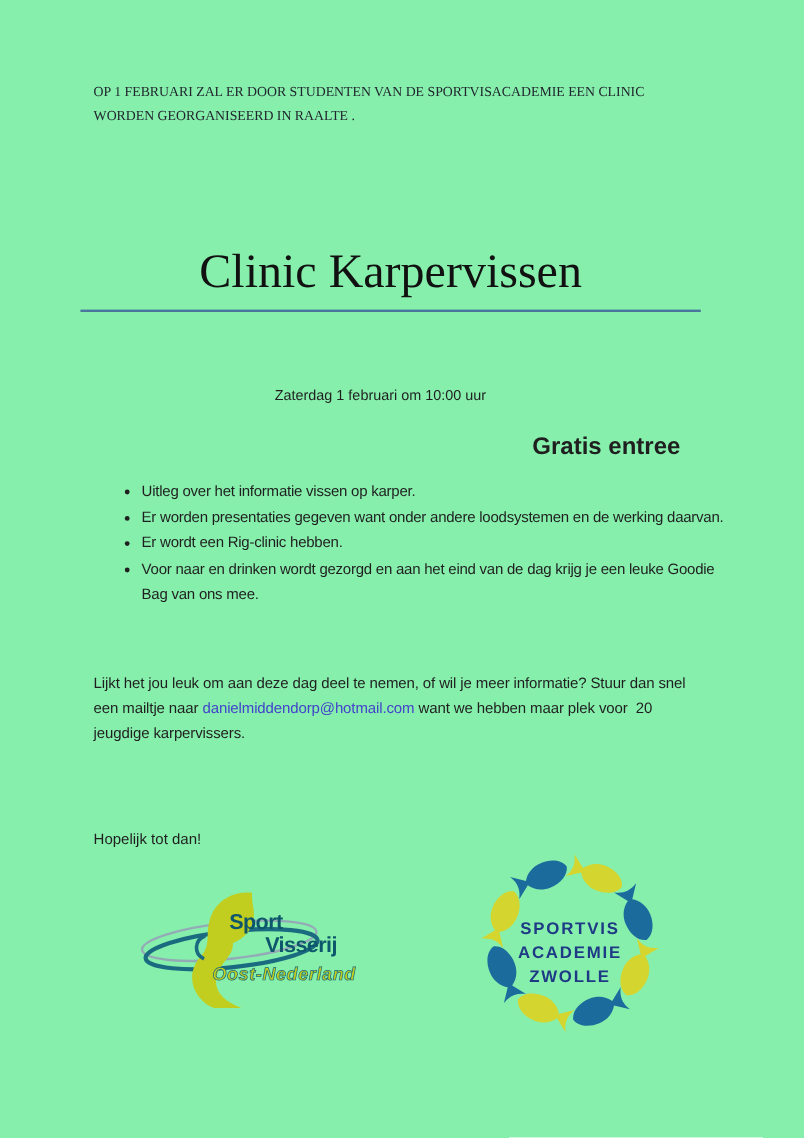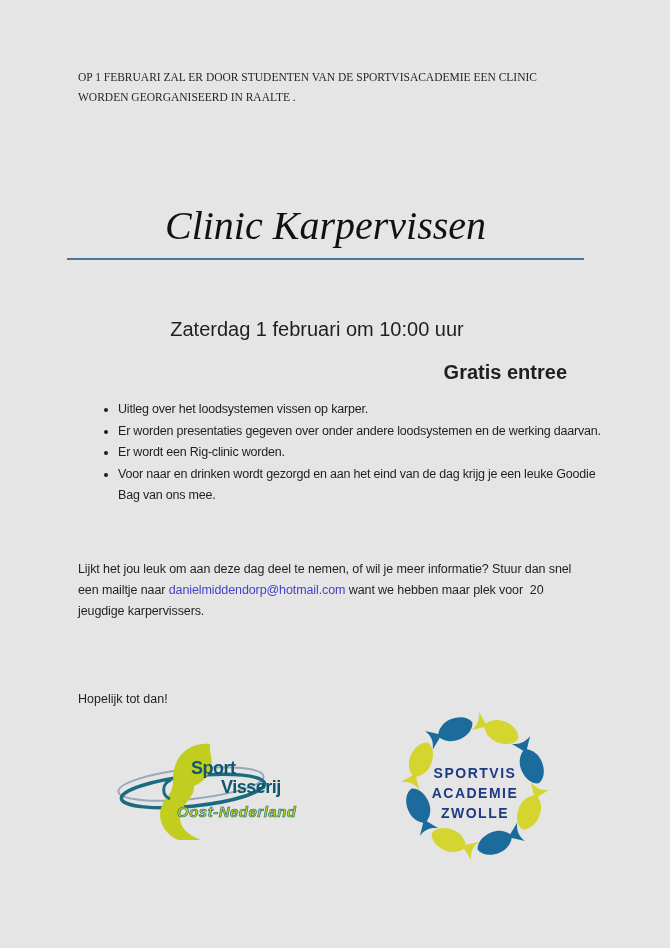--- a/index.html
+++ b/index.html
@@ -1,20 +1,20 @@
 <!DOCTYPE html>
 <html><head>
 <meta charset="utf-8">
 <style>
   html, body { margin: 0; padding: 0; background: #ffffff; }
   .page {
     position: relative;
     width: 670px;
     height: 948px;
-    background: #e5e5e5;
+    background: #86efac;
     overflow: hidden;
     font-family: "Liberation Sans", sans-serif;
     color: #1f1f1f;
   }
   .intro {
     position: absolute;
     left: 78px; top: 55px; width: 490px;
     font-family: "Liberation Serif", serif;
     font-size: 11.5px;
     line-height: 20px;
@@ -27,27 +27,26 @@
     border-bottom: 2px solid #4a769e;
     padding-bottom: 7px;
   }
   .title-block h1 {
     margin: 0;
     font-family: "Liberation Serif", serif;
     font-weight: 400;
     font-size: 40px;
     line-height: 50px;
     color: #111111;
-    font-style: italic;
   }
   .date-heading {
     position: absolute;
     left: 67px; top: 317px; width: 500px;
     text-align: center;
-    font-size: 20px;
+    font-size: 12px;
     line-height: 24px;
   }
   .free-heading {
     position: absolute;
     left: 67px; top: 360px; width: 500px;
     text-align: right;
     font-size: 20px;
     line-height: 24px;
     font-weight: bold;
   }
@@ -96,23 +95,23 @@
 
   <div class="title-block">
     <h1>Clinic Karpervissen</h1>
   </div>
 
   <div class="date-heading">Zaterdag 1 februari om 10:00 uur</div>
 
   <div class="free-heading">Gratis entree</div>
 
   <ul class="bullet-list">
-    <li>Uitleg over het loodsystemen vissen op karper.</li>
-    <li>Er worden presentaties gegeven over onder andere loodsystemen en de werking daarvan.</li>
-    <li>Er wordt een Rig-clinic worden.</li>
+    <li>Uitleg over het informatie vissen op karper.</li>
+    <li>Er worden presentaties gegeven want onder andere loodsystemen en de werking daarvan.</li>
+    <li>Er wordt een Rig-clinic hebben.</li>
     <li>Voor naar en drinken wordt gezorgd en aan het eind van de dag krijg je een leuke Goodie Bag van ons mee.</li>
   </ul>
 
   <p class="cta"><span>Lijkt het jou leuk om aan deze dag deel te nemen, of wil je meer informatie? Stuur dan snel een mailtje naar </span><a class="email-link">danielmiddendorp@hotmail.com</a><span> want we hebben maar plek voor  20 jeugdige karpervissers.</span></p>
 
   <p class="closing">Hopelijk tot dan!</p>
 
 
   <div class="logos">
 

